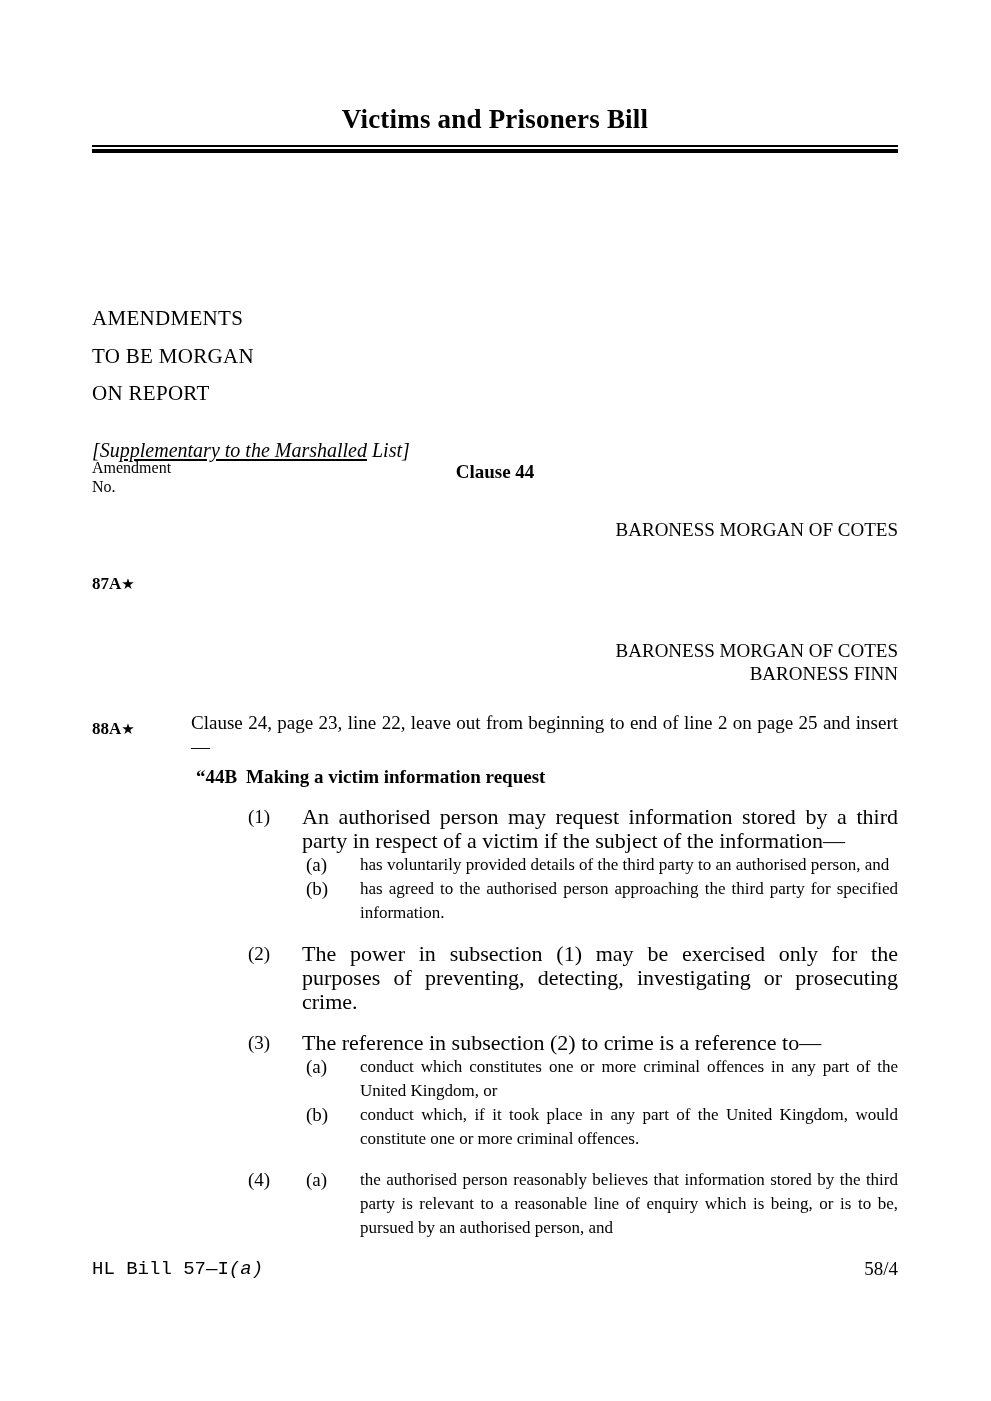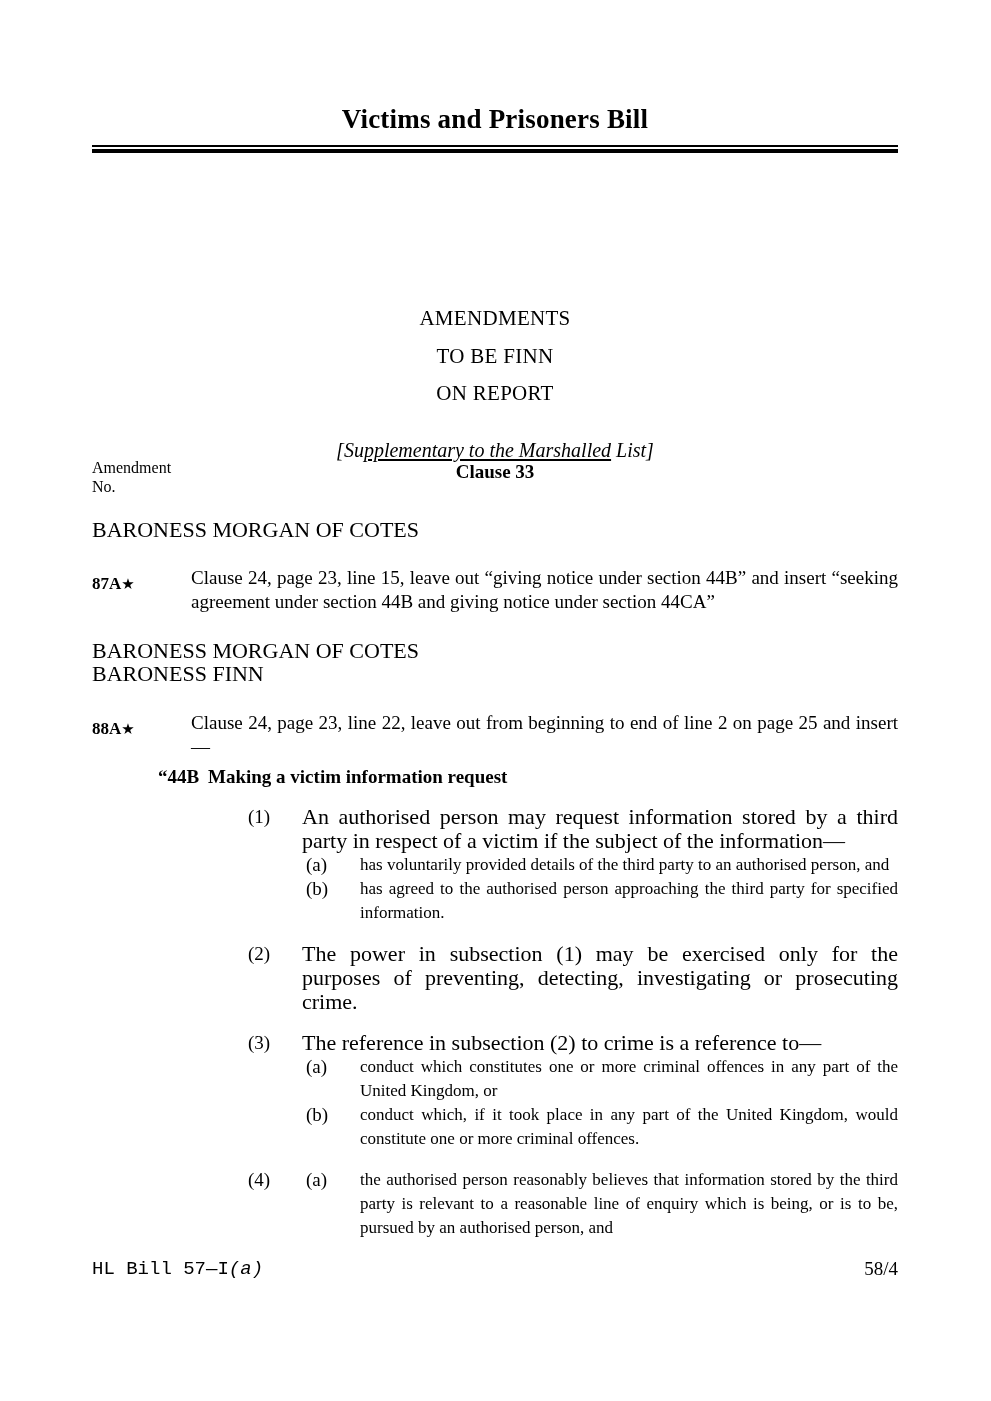--- a/index.html
+++ b/index.html
@@ -52,21 +52,20 @@
     height: 4px;
     background: #000;
   }
 
   
   .head-block {
     position: absolute;
     left: 92px;
     top: 300px;
     width: 806px;
-    text-align: center;
   }
   .head-line {
     font-size: 21px;
     line-height: 37.5px;
     letter-spacing: 0.3px;
   }
   .head-supp {
     margin-top: 26px;
     font-size: 20px;
     font-style: italic;
@@ -94,22 +93,22 @@
     text-align: center;
     font-size: 19px;
     font-weight: bold;
   }
 
   
   .sponsor {
     position: absolute;
     left: 92px;
     width: 806px;
-    text-align: left;
-    font-size: 22px;
+    text-align: right;
+    font-size: 19px;
     line-height: 23px;
   }
 
   
   .amendment {
     position: absolute;
     left: 92px;
     width: 806px;
   }
   .amend-num {
@@ -133,21 +132,21 @@
     text-justify: inter-word;
   }
 
   
   .inserted {
     position: absolute;
     left: 92px;
     width: 806px;
   }
   .sec-heading {
-    margin-left: 66px;
+    margin-left: 104px;
     font-size: 19px;
     font-weight: bold;
   }
   .sec-heading .secnum {
     display: inline-block;
     min-width: 50px;
   }
 
   .subsec {
     position: relative;
@@ -222,39 +221,38 @@
   <div class="doc-title">Victims and Prisoners Bill</div>
 
   <div class="rule-group">
     <div class="rule-thin"></div>
     <div class="rule-gap"></div>
     <div class="rule-thick"></div>
   </div>
 
   <div class="head-block">
     <div class="head-line">AMENDMENTS</div>
-    <div class="head-line">TO BE FINN</div>
+    <div class="head-line">TO BE MORGAN</div>
     <div class="head-line">ON REPORT</div>
     <div class="head-supp"><span>[Su</span><span class="u">pplementary to the Marshalled</span><span> List]</span></div>
   </div>
 
   <div class="amend-no-label">
     <div>Amendment</div>
     <div>No.</div>
   </div>
 
-  <div class="clause-heading">Clause 33</div>
+  <div class="clause-heading">Clause 44</div>
 
   <div class="sponsor" style="top:518px;">
     <div>BARONESS MORGAN OF COTES</div>
   </div>
 
   <div class="amendment" style="top:566px;">
     <div class="amend-num"><span>87A</span><span class="star">★</span></div>
-    <div class="amend-body">Clause 24, page 23, line 15, leave out “giving notice under section 44B” and insert “seeking agreement under section 44B and giving notice under section 44CA”</div>
   </div>
 
   <div class="sponsor" style="top:639px;">
     <div>BARONESS MORGAN OF COTES</div>
     <div>BARONESS FINN</div>
   </div>
 
   <div class="amendment" style="top:711px;">
     <div class="amend-num"><span>88A</span><span class="star">★</span></div>
     <div class="amend-body">Clause 24, page 23, line 22, leave out from beginning to end of line 2 on page 25 and insert—</div>

